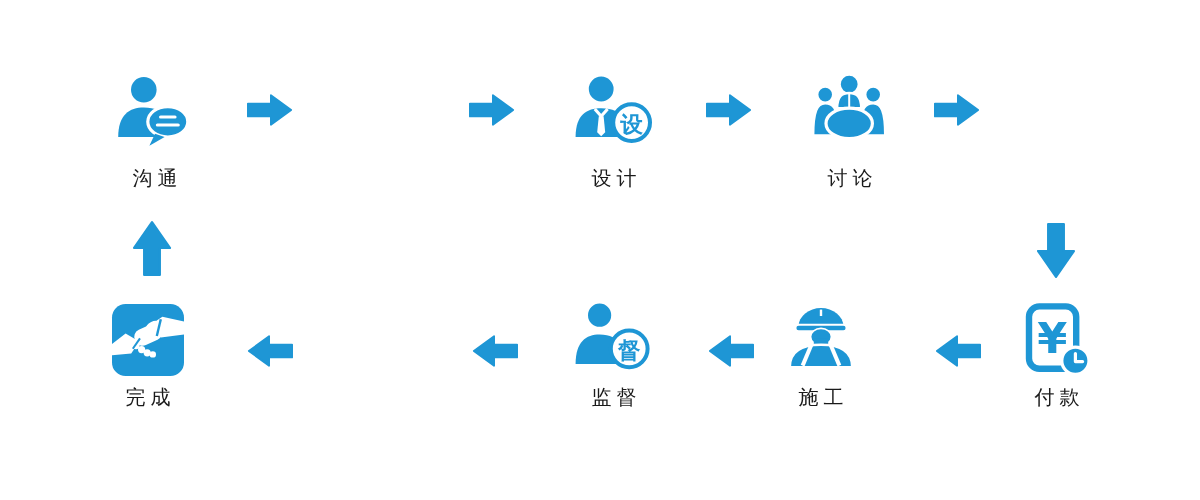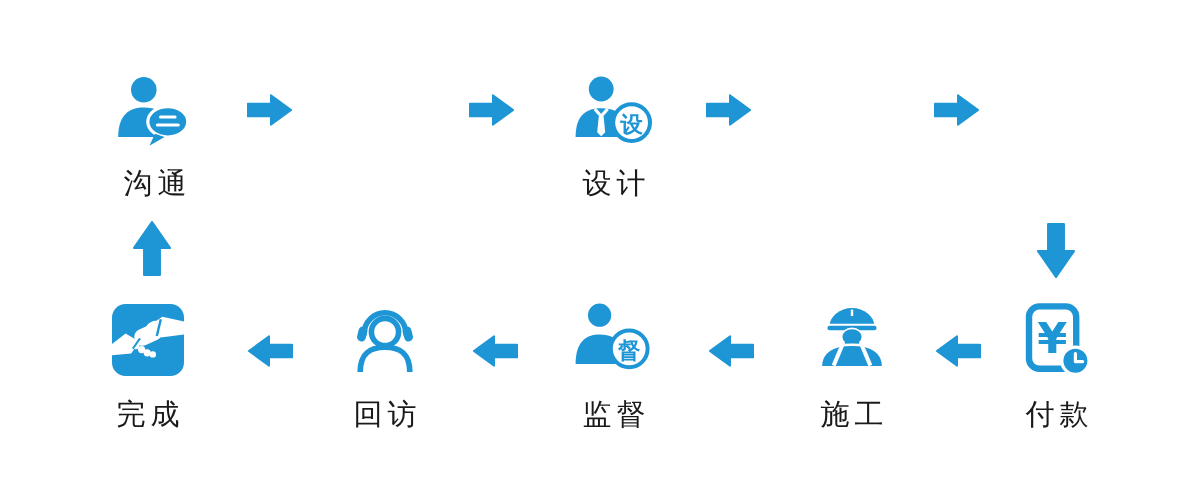--- a/index.html
+++ b/index.html
@@ -7,24 +7,24 @@
     position:relative;width:1200px;height:500px;overflow:hidden;
     background:var(--background,#fff);
     font-family:"DejaVu Sans","Liberation Sans",sans-serif;
   }
   .step{position:absolute;width:160px;display:flex;flex-direction:column;align-items:center;}
   .step.top{top:73px;}
   .step.bottom{top:300px;}
   .icon-box{width:80px;height:80px;color:var(--accent,#1E96D5);}
   .icon-box svg{width:100%;height:100%;display:block;}
   .step-label{
-    margin-top:15px;font-size:29px;line-height:1.05;color:var(--label,#1a1a1a);
+    margin-top:15px;font-size:20px;line-height:1.05;color:var(--label,#1a1a1a);
     letter-spacing:5px;padding-left:5px;white-space:nowrap;
   }
-  .step.bottom .step-label{margin-top:19px;}
+  .step.bottom .step-label{margin-top:7px;}
   .arrow{position:absolute;color:var(--accent,#1E96D5);}
   .arrow svg{width:100%;height:100%;display:block;}
 </style>
 </head>
 <body>
 
 <div class="canvas">
 
   <div class="step top" style="left:75px">
     <div class="icon-box">
@@ -66,20 +66,35 @@
     </div>
     <div class="step-label">设计</div>
   </div>
 
   <div class="arrow" style="left:706px;top:93px;width:46px;height:34px">
     <svg viewBox="0 0 50 36">
         <polygon points="1,11 26,11 26,2 48,18 26,34 26,25 1,25" fill="currentColor" stroke="currentColor" stroke-width="2" stroke-linejoin="round"></polygon>
       </svg>
   </div>
 
+  <div class="step top" style="left:770px">
+    <div class="icon-box">
+      <svg viewBox="0 0 100 100">
+        <circle cx="49" cy="14" r="12" fill="currentColor" stroke="#fff" stroke-width="3"></circle>
+        <path d="M34 44 C34 29 40 25 49 25 C58 25 64 29 64 44 Z" fill="currentColor" stroke="#fff" stroke-width="3"></path>
+        <path d="M49 25 V44" stroke="#fff" stroke-width="2.5" fill="none"></path>
+        <circle cx="19" cy="27" r="10" fill="currentColor" stroke="#fff" stroke-width="3"></circle>
+        <circle cx="79" cy="27" r="10" fill="currentColor" stroke="#fff" stroke-width="3"></circle>
+        <path d="M4 78 C4 48 9 38 19 38 C29 38 34 46 34 60 L34 78 Z" fill="currentColor" stroke="#fff" stroke-width="3"></path>
+        <path d="M94 78 C94 48 89 38 79 38 C69 38 64 46 64 60 L64 78 Z" fill="currentColor" stroke="#fff" stroke-width="3"></path>
+        <ellipse cx="49" cy="63" rx="29" ry="19" fill="currentColor" stroke="#fff" stroke-width="4"></ellipse>
+      </svg>
+    </div>
+    <div class="step-label">讨论</div>
+  </div>
 
   <div class="arrow" style="left:934px;top:93px;width:46px;height:34px">
     <svg viewBox="0 0 50 36">
         <polygon points="1,11 26,11 26,2 48,18 26,34 26,25 1,25" fill="currentColor" stroke="currentColor" stroke-width="2" stroke-linejoin="round"></polygon>
       </svg>
   </div>
 
 
   <div class="arrow" style="left:1034px;top:223px;width:44px;height:56px">
     <svg viewBox="0 0 36 50">
@@ -113,32 +128,20 @@
     </div>
     <div class="step-label">完成</div>
   </div>
 
   <div class="arrow" style="left:247px;top:334px;width:46px;height:34px">
     <svg viewBox="0 0 50 36">
         <polygon points="49,11 24,11 24,2 2,18 24,34 24,25 49,25" fill="currentColor" stroke="currentColor" stroke-width="2" stroke-linejoin="round"></polygon>
       </svg>
   </div>
 
-  <div class="step bottom" style="left:305px">
-    <div class="icon-box">
-      <svg viewBox="0 0 100 100">
-        <circle cx="50" cy="40" r="17" fill="none" stroke="currentColor" stroke-width="7"></circle>
-        <path d="M19 90 C19 66 32 59 50 59 C68 59 81 66 81 90" fill="none" stroke="currentColor" stroke-width="7"></path>
-        <path d="M24 42 A26 26 0 0 1 76 42" fill="none" stroke="currentColor" stroke-width="7" stroke-linecap="round"></path>
-        <rect x="16" y="33" width="11" height="19" rx="5.5" fill="currentColor" transform="rotate(14 21.5 42.5)"></rect>
-        <rect x="73" y="33" width="11" height="19" rx="5.5" fill="currentColor" transform="rotate(-14 78.5 42.5)"></rect>
-      </svg>
-    </div>
-    <div class="step-label">回访</div>
-  </div>
 
   <div class="arrow" style="left:472px;top:334px;width:46px;height:34px">
     <svg viewBox="0 0 50 36">
         <polygon points="49,11 24,11 24,2 2,18 24,34 24,25 49,25" fill="currentColor" stroke="currentColor" stroke-width="2" stroke-linejoin="round"></polygon>
       </svg>
   </div>
 
   <div class="step bottom" style="left:534px">
     <div class="icon-box">
       <svg viewBox="0 0 100 100">
@@ -150,21 +153,21 @@
     </div>
     <div class="step-label">监督</div>
   </div>
 
   <div class="arrow" style="left:708px;top:334px;width:46px;height:34px">
     <svg viewBox="0 0 50 36">
         <polygon points="49,11 24,11 24,2 2,18 24,34 24,25 49,25" fill="currentColor" stroke="currentColor" stroke-width="2" stroke-linejoin="round"></polygon>
       </svg>
   </div>
 
-  <div class="step bottom" style="left:772px">
+  <div class="step bottom" style="left:741px">
     <div class="icon-box">
       <svg viewBox="0 0 100 100">
         <path d="M22 33 A28 23 0 0 1 78 33 Z" fill="currentColor"></path>
         <path d="M50 12 V20" stroke="#fff" stroke-width="3" fill="none"></path>
         <rect x="18" y="31" width="64" height="8" rx="4" fill="currentColor" stroke="#fff" stroke-width="2.5"></rect>
         <ellipse cx="50" cy="46" rx="13" ry="10.5" fill="currentColor" stroke="#fff" stroke-width="2"></ellipse>
         <rect x="41" y="48" width="18" height="13" fill="currentColor"></rect>
         <path d="M11 84 C11 64 27 56 50 56 C73 56 89 64 89 84 Z" fill="currentColor" stroke="#fff" stroke-width="3"></path>
         <path d="M38 56 L27 82" stroke="#fff" stroke-width="5" fill="none"></path>
         <path d="M62 56 L73 82" stroke="#fff" stroke-width="5" fill="none"></path>

